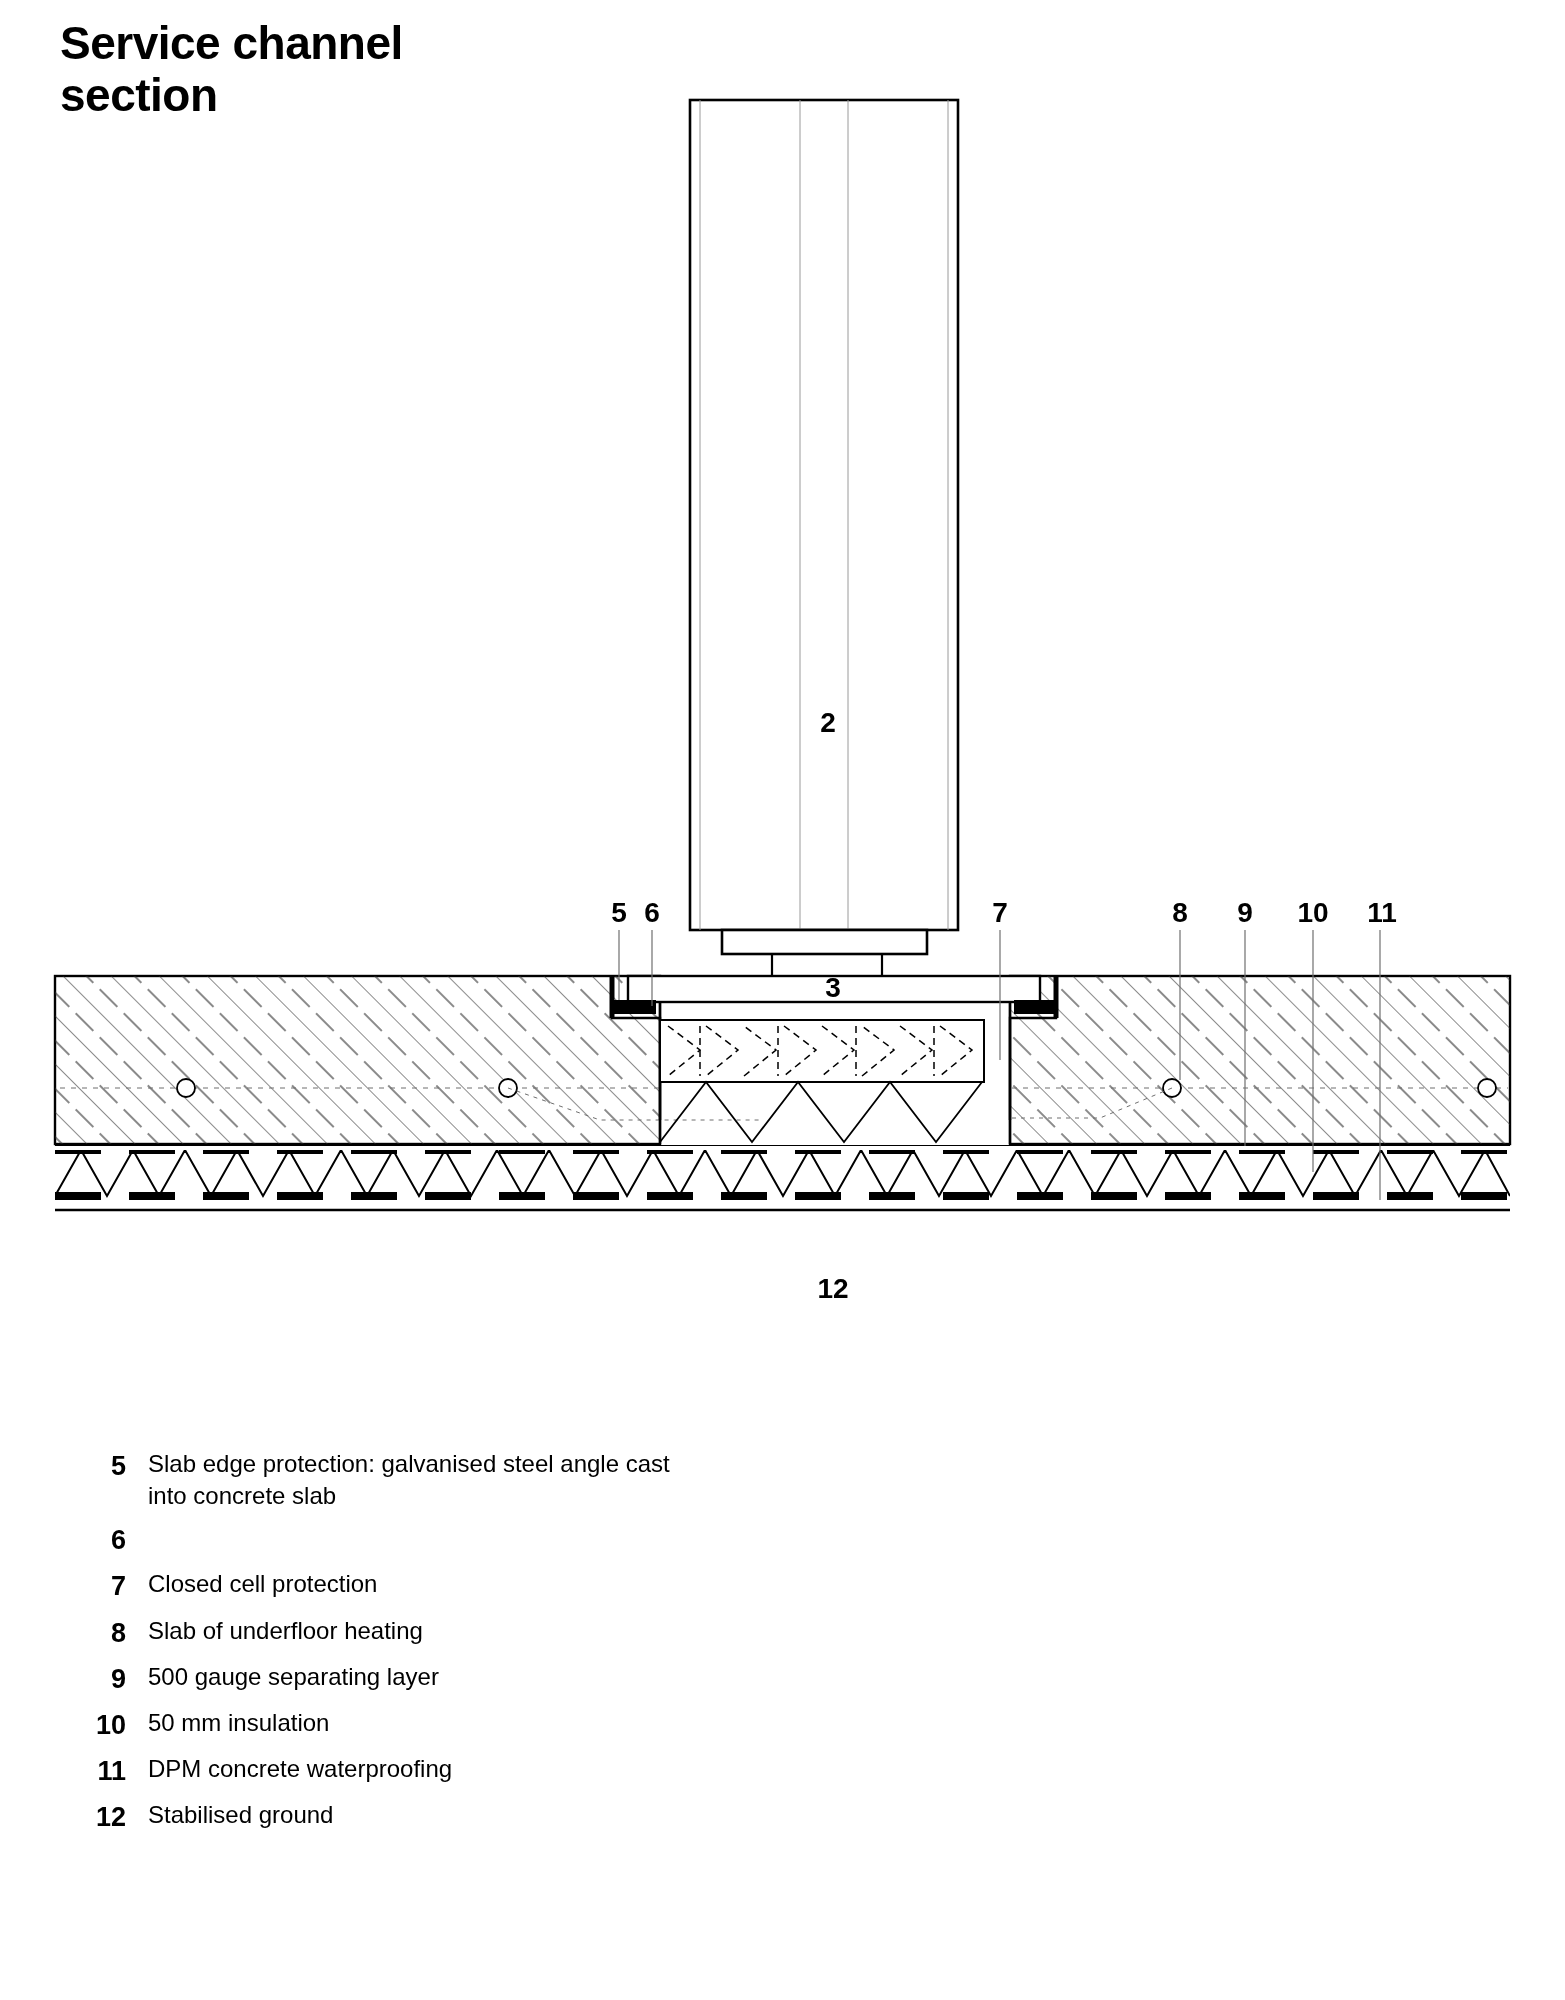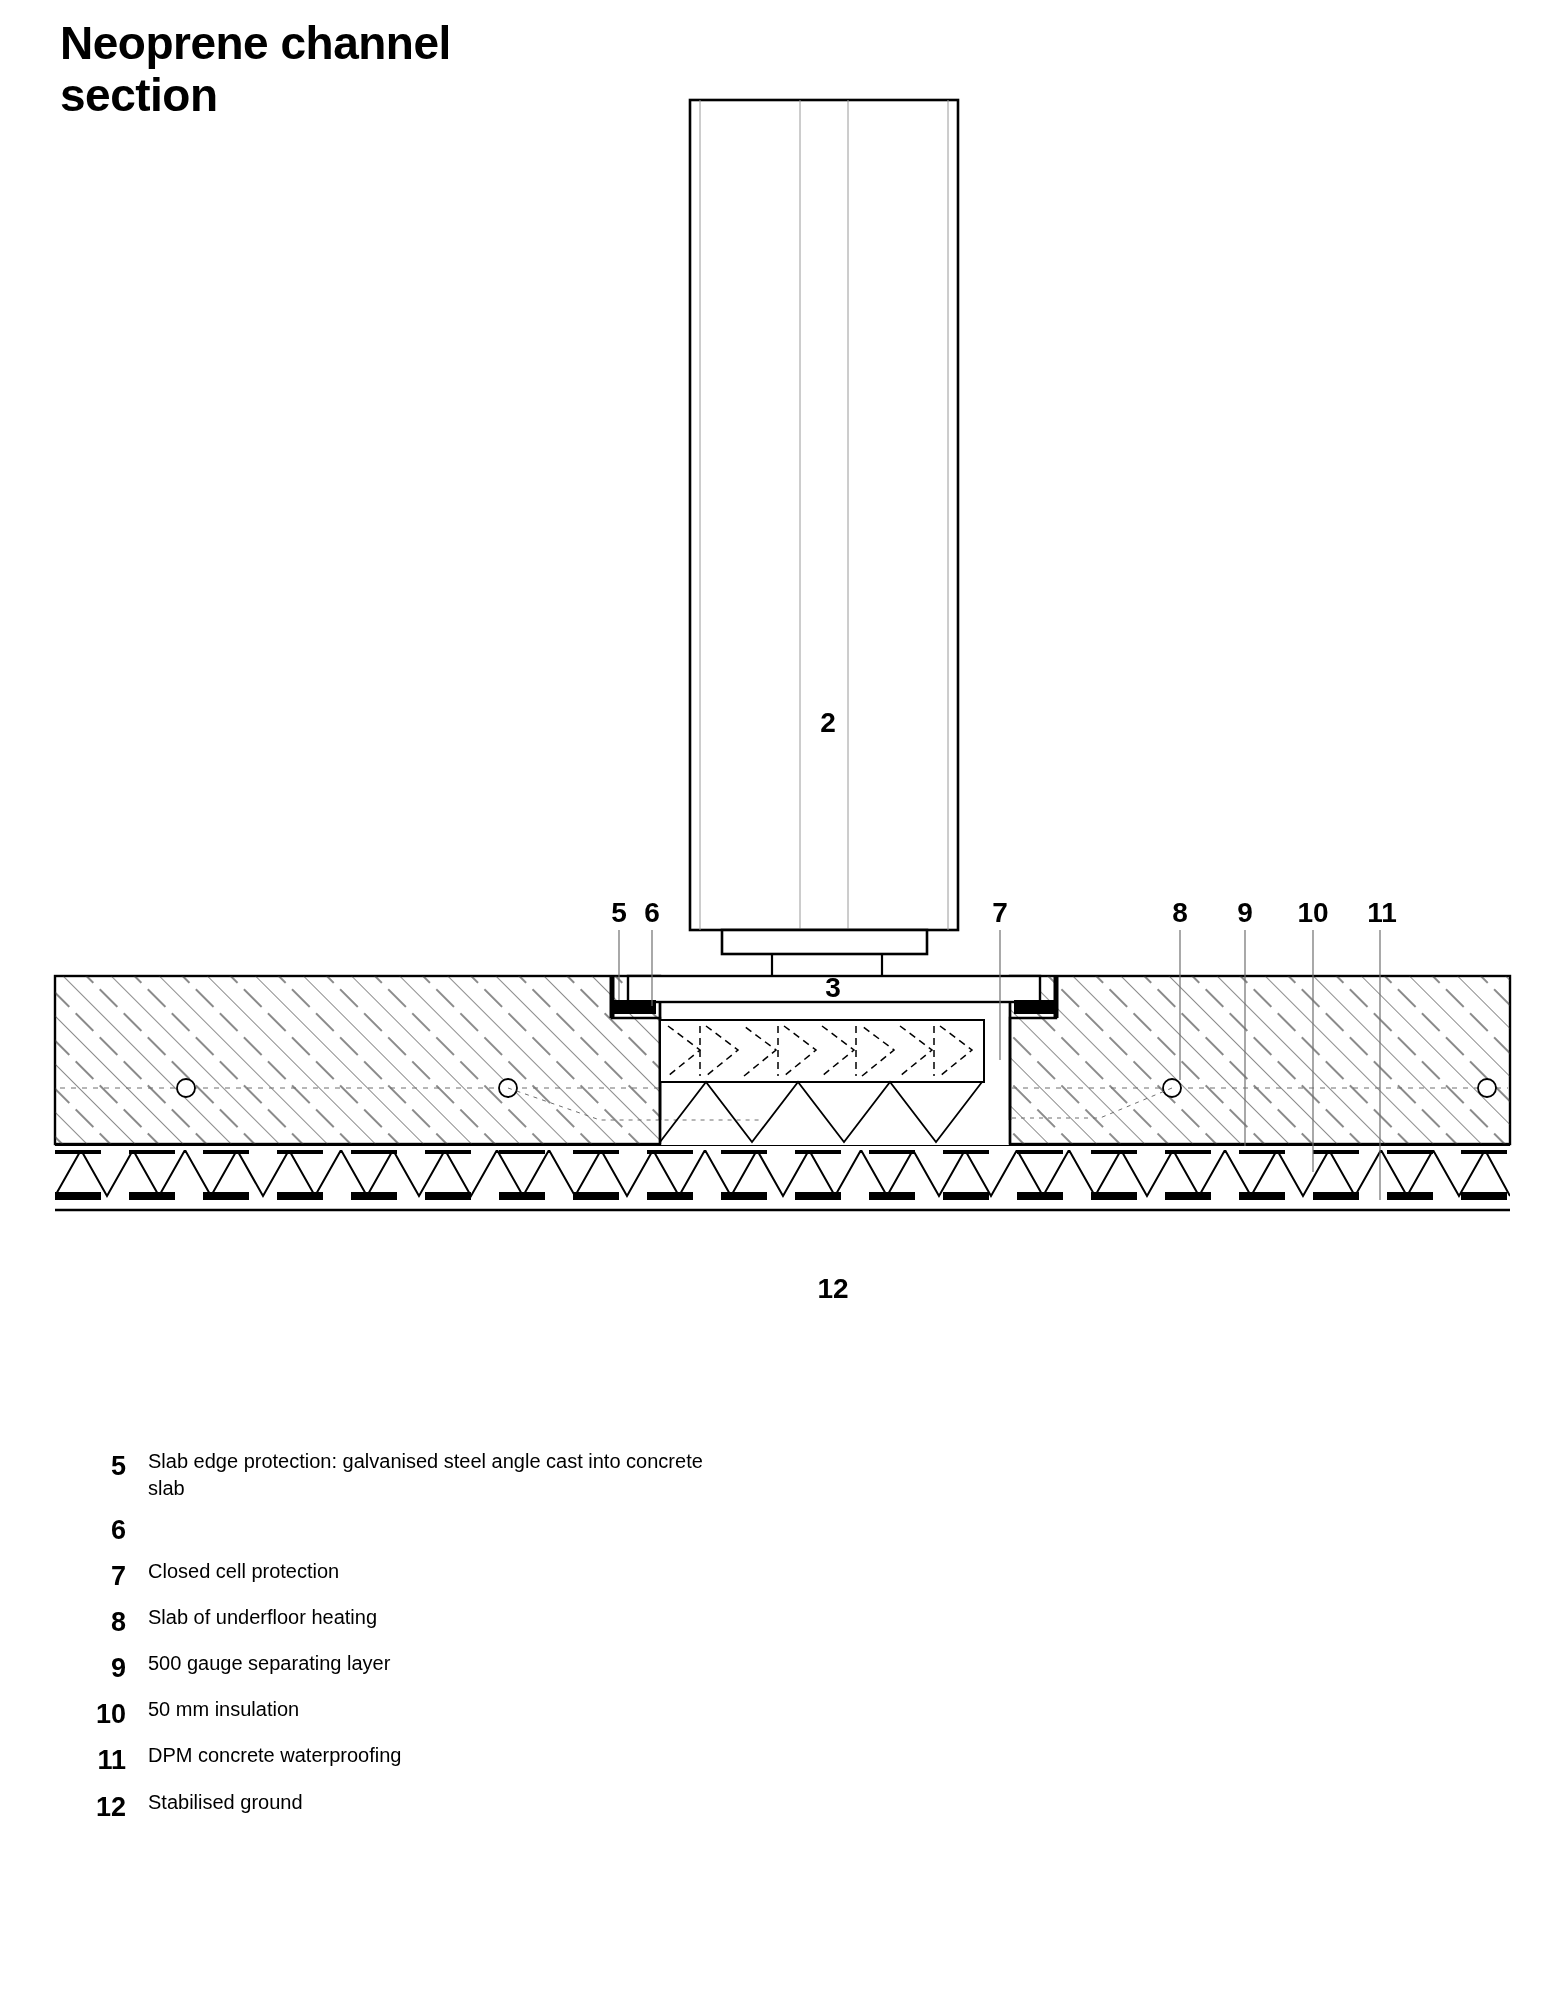--- a/index.html
+++ b/index.html
@@ -51,30 +51,30 @@
     width: 54px;
     flex: 0 0 54px;
     text-align: right;
     font-size: 27px;
     font-weight: bold;
     line-height: 1.34;
     padding-right: 0;
   }
   .legend-text {
     padding-left: 22px;
-    font-size: 20px;
+    font-size: 24px;
     line-height: 1.34;
     max-width: 560px;
   }
 </style>
 </head>
 <body>
 
 <div id="title">
-  <span class="line">Neoprene channel</span>
+  <span class="line">Service channel</span>
   <span class="line">section</span>
 </div>
 
 <div id="drawing">
 <svg width="1565" height="1320" viewBox="0 0 1565 1320" xmlns="http://www.w3.org/2000/svg">
   <defs>
     <pattern id="slabHatch" width="34" height="34" patternUnits="userSpaceOnUse" patternTransform="rotate(-45)">
       <line x1="0" y1="0" x2="0" y2="34" stroke="#2b2b2b" stroke-width="1.1"></line>
     </pattern>
     <pattern id="slabHatchDash" width="34" height="34" patternUnits="userSpaceOnUse" patternTransform="rotate(-45)">

